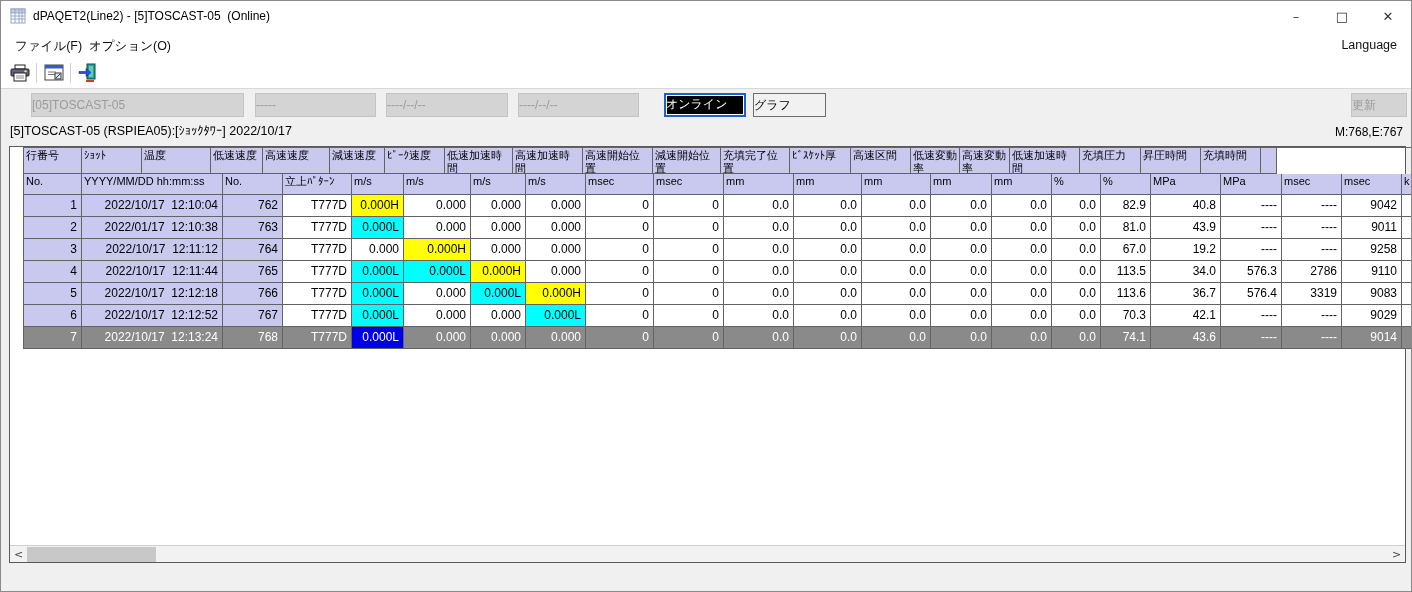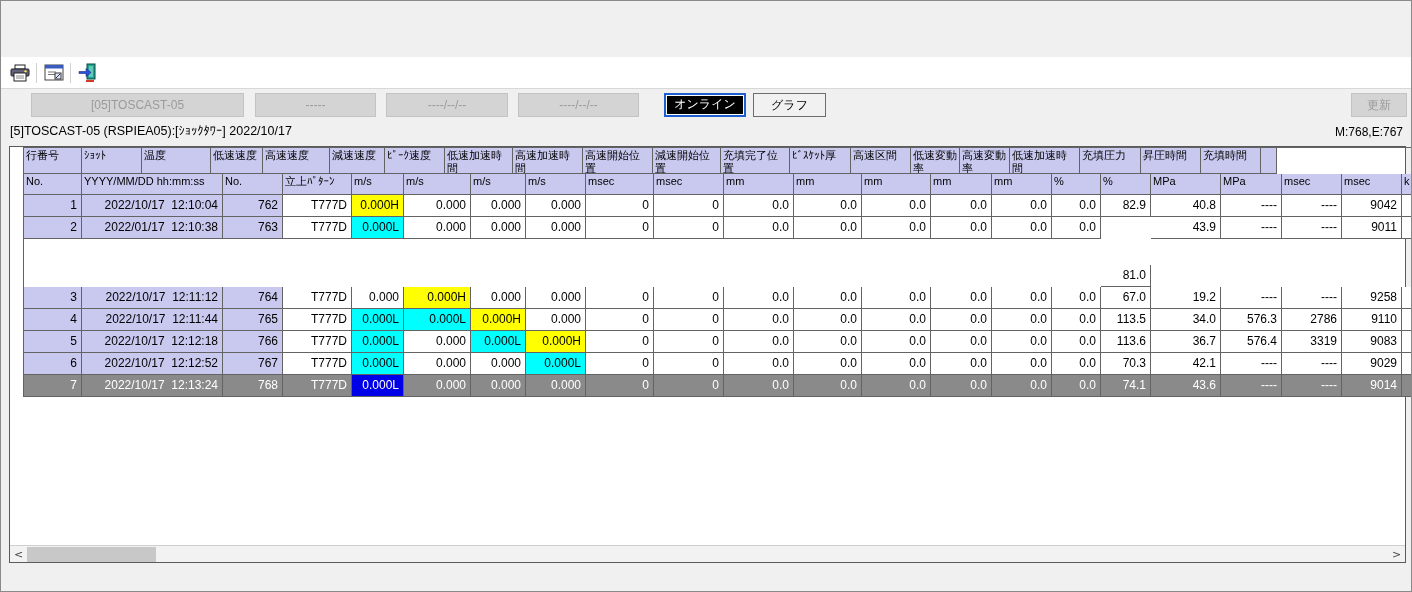--- a/index.html
+++ b/index.html
@@ -22,21 +22,21 @@
   .menu-lang { position:absolute; right:10px; top:5px; font-size:12.5px; color:#111; padding:2px 4px; }
 
   
   .toolbar { position:absolute; left:0; top:56px; width:100%; height:32px; background:#ffffff;
              border-bottom:1px solid #d8d8d8; }
   .tbtn { position:absolute; top:4px; width:26px; height:24px; display:flex;
           align-items:center; justify-content:center; }
   .tsep { position:absolute; top:6px; width:1px; height:20px; background:#d0d0d0; }
 
   
-  .btn { position:absolute; top:92px; height:24px; font-size:12px; text-align:center;
+  .btn { position:absolute; top:92px; height:24px; font-size:12px; 
          line-height:22px; white-space:pre; }
   .btn-disabled { background:#d4d4d4; color:#9b9b9b; border:1px solid #c3c3c3; }
   .btn-online { background:#000000; color:#ffffff; border:2px solid #1e5fd0;
                 box-shadow:inset 0 0 0 1px #ffffff; line-height:19px; }
   .btn-graph  { background:#f1f1f1; color:#000; border:1px solid #6d6d6d; }
 
   .status-left { position:absolute; left:9px; top:123px; font-size:12.5px; color:#000; white-space:pre; }
   .status-right { position:absolute; right:8px; top:124px; font-size:12px; color:#000; white-space:pre; }
 
   
@@ -65,21 +65,43 @@
             justify-content:center; font-size:11px; color:#444; background:#f2f2f2;
             font-family:"DejaVu Sans",sans-serif; }
   .sarrow.left { left:0; } .sarrow.right { right:0; }
   .sthumb { position:absolute; left:17px; top:1px; width:129px; height:15px; background:#c8c8c8; }
 </style>
 </head>
 <body>
 
 <div class="window">
 
-
+  <div class="titlebar">
+    <svg class="appicon" viewBox="0 0 16 16">
+      <rect x="1" y="1" width="14" height="14" fill="#ffffff" stroke="#9aa6c8"></rect>
+      <rect x="1" y="1" width="14" height="4" fill="#c4cde6" stroke="#9aa6c8"></rect>
+      <line x1="1" y1="8" x2="15" y2="8" stroke="#9aa6c8"></line>
+      <line x1="1" y1="11" x2="15" y2="11" stroke="#9aa6c8"></line>
+      <line x1="5" y1="1" x2="5" y2="15" stroke="#9aa6c8"></line>
+      <line x1="9" y1="1" x2="9" y2="15" stroke="#9aa6c8"></line>
+      <line x1="12" y1="1" x2="12" y2="15" stroke="#9aa6c8"></line>
+    </svg>
+    <span class="title-text">dPAQET2(Line2) - [5]TOSCAST-05  (Online)</span>
+    <div class="wincontrols">
+      <div class="winbtn">–</div>
+      <div class="winbtn">□</div>
+      <div class="winbtn">✕</div>
+    </div>
+  </div>
+
+  <div class="menubar">
+    <span class="menu-item menu-file">ファイル(F)</span>
+    <span class="menu-item menu-opt">オプション(O)</span>
+    <span class="menu-lang">Language</span>
+  </div>
 
   <div class="toolbar">
     <div class="tbtn" style="left:6px;">
       <svg width="20" height="18" viewBox="0 0 20 18">
         <rect x="5" y="1" width="10" height="4" fill="#ffffff" stroke="#222"></rect>
         <rect x="1" y="5" width="18" height="7" rx="1" fill="#62627e" stroke="#222"></rect>
         <circle cx="15.5" cy="7.5" r="1.2" fill="#ffe84a"></circle>
         <rect x="4" y="9" width="12" height="8" fill="#ffffff" stroke="#222"></rect>
         <line x1="6" y1="12" x2="14" y2="12" stroke="#888"></line>
         <line x1="6" y1="14" x2="14" y2="14" stroke="#888"></line>
@@ -201,21 +223,21 @@
           <div class="c dc" style="width: 55px;">0.000</div>
           <div class="c dc" style="width: 60px;">0.000</div>
           <div class="c dc" style="width: 68px;">0</div>
           <div class="c dc" style="width: 70px;">0</div>
           <div class="c dc" style="width: 70px;">0.0</div>
           <div class="c dc" style="width: 68px;">0.0</div>
           <div class="c dc" style="width: 69px;">0.0</div>
           <div class="c dc" style="width: 61px;">0.0</div>
           <div class="c dc" style="width: 60px;">0.0</div>
           <div class="c dc" style="width: 49px;">0.0</div>
-          <div class="c dc" style="width: 50px; margin-top: 48px;">81.0</div>
+          <div class="c dc" style="width: 50px;">81.0</div>
           <div class="c dc" style="width: 70px;">43.9</div>
           <div class="c dc" style="width: 61px;">----</div>
           <div class="c dc" style="width: 60px;">----</div>
           <div class="c dc" style="width: 60px;">9011</div>
           <div class="c dc" style="width: 16px;"></div>
         </div>
         <div class="trow">
           <div class="c dc lav" style="width: 58px;">3</div>
           <div class="c dc lav" style="width: 141px;">2022/10/17  12:11:12</div>
           <div class="c dc lav" style="width: 60px;">764</div>

